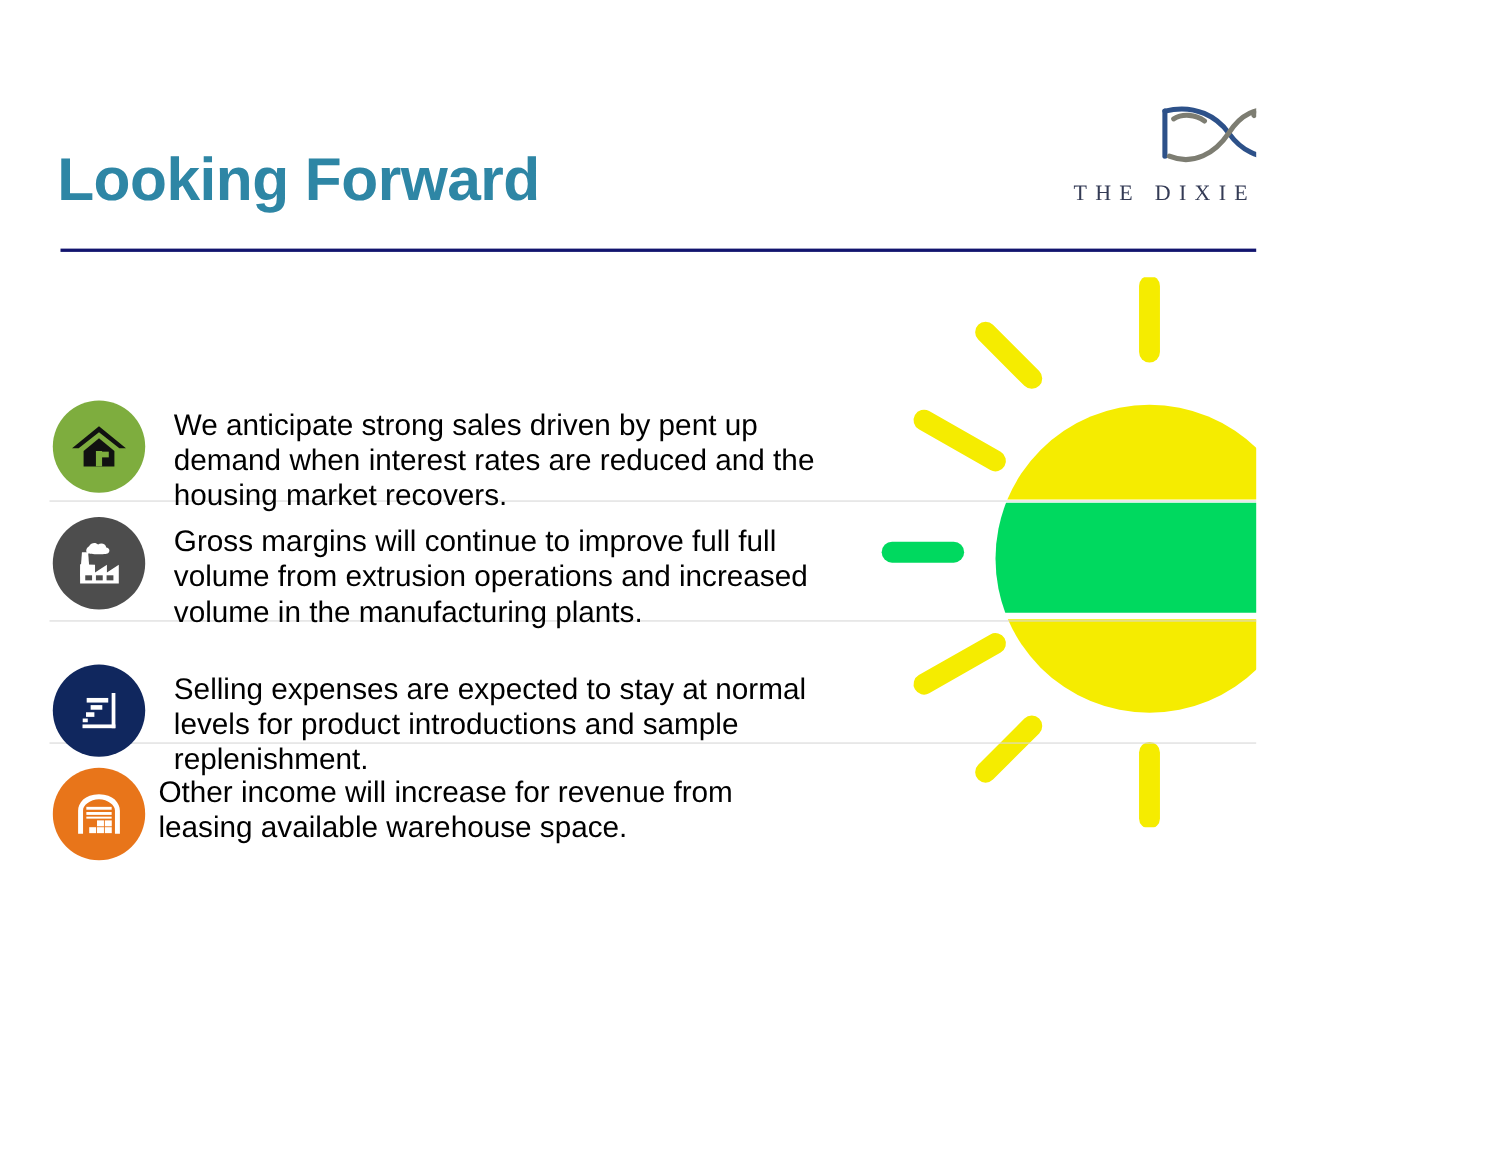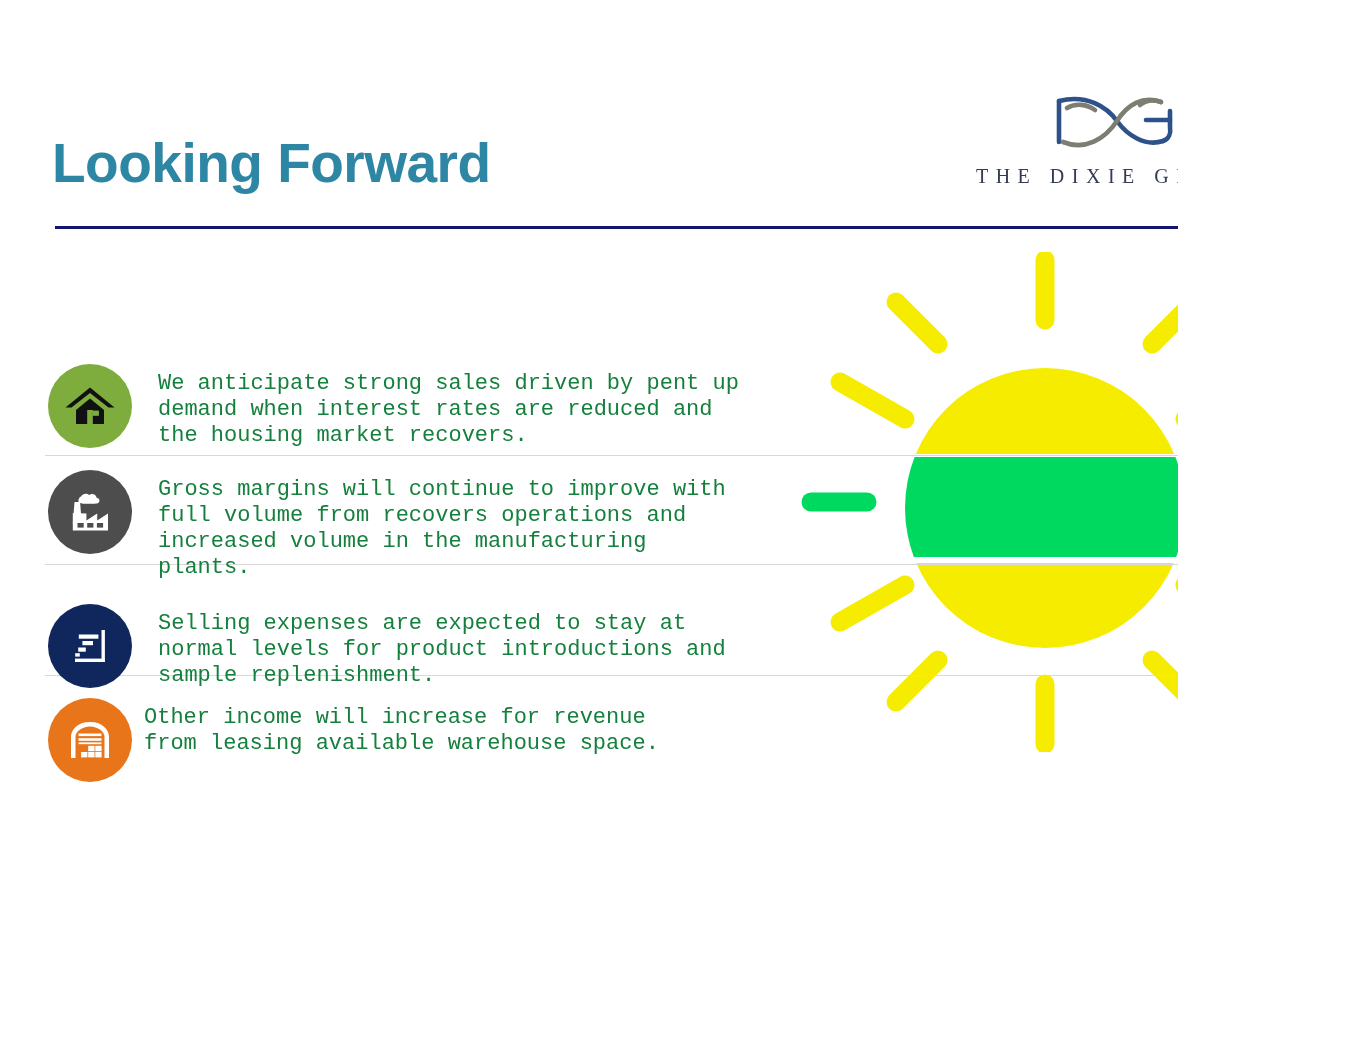--- a/index.html
+++ b/index.html
@@ -10,21 +10,20 @@
   body {
     font-family: "Liberation Sans", sans-serif;
     -webkit-font-smoothing: antialiased;
   }
   #slide {
     position: relative;
     width: 1142px;
     height: 1055px;
     background: #ffffff;
     overflow: hidden;
-    padding-left: 36px;
   }
 
   
   #slide-title {
     position: absolute;
     left: 52px;
     top: 136px;
     font-size: 55px;
     font-weight: bold;
     color: #2e86a5;
@@ -112,25 +111,25 @@
     flex: 0 0 84px;
     display: flex;
     align-items: center;
     justify-content: center;
   }
   .bullet-icon svg { display: block; }
 
   .bullet-text {
     margin-left: 26px;
     padding-top: 7px;
-    font-size: 22px;
+    font-size: 27px;
     line-height: 1.18;
-    color: #15803d;
+    color: #000000;
     width: 600px;
-    font-family: Liberation Mono, monospace;
+    font-family: Liberation Sans, sans-serif;
   }
   #row-0 .bullet-text { width: 605px; }
   #row-1 .bullet-text { width: 580px; }
   #row-2 .bullet-text { width: 590px; }
   #row-3 .bullet-text { width: 560px; margin-left: 12px; }
 
   
   #sun-graphic {
     position: absolute;
     left: 795px;
@@ -252,21 +251,21 @@
 
         <path d="M10.5 16 l5.6 0 l1.7 22 l-9 0 Z" fill="#ffffff"></path>
 
         <path d="M8.8 27 L8.8 44.5 L44 44.5 L44 27.5 L33.2 34.5 L33.2 27.5 L22.4 34.5 L22.4 27.5 Z" fill="#ffffff"></path>
 
         <rect x="13.5" y="37" width="6.2" height="4.6" fill="#4d4d4d"></rect>
         <rect x="23.2" y="37" width="6.2" height="4.6" fill="#4d4d4d"></rect>
         <rect x="32.9" y="37" width="6.2" height="4.6" fill="#4d4d4d"></rect>
       </svg>
     </div>
-    <div class="bullet-text">Gross margins will continue to improve with full volume from recovers operations and increased volume in the manufacturing plants.</div>
+    <div class="bullet-text">Gross margins will continue to improve full full volume from extrusion operations and increased volume in the manufacturing plants.</div>
   </div>
 
   <div class="bullet-row" id="row-2">
     <div class="bullet-icon" style="background:#10275e;">
       <svg viewBox="0 0 52 52" width="52" height="52" aria-hidden="true">
 
         <rect x="37.5" y="10" width="3.4" height="32" fill="#ffffff"></rect>
         <rect x="11" y="38.6" width="29.9" height="3.4" fill="#ffffff"></rect>
 
         <rect x="14.8" y="14.5" width="19.6" height="4.2" fill="#ffffff"></rect>

